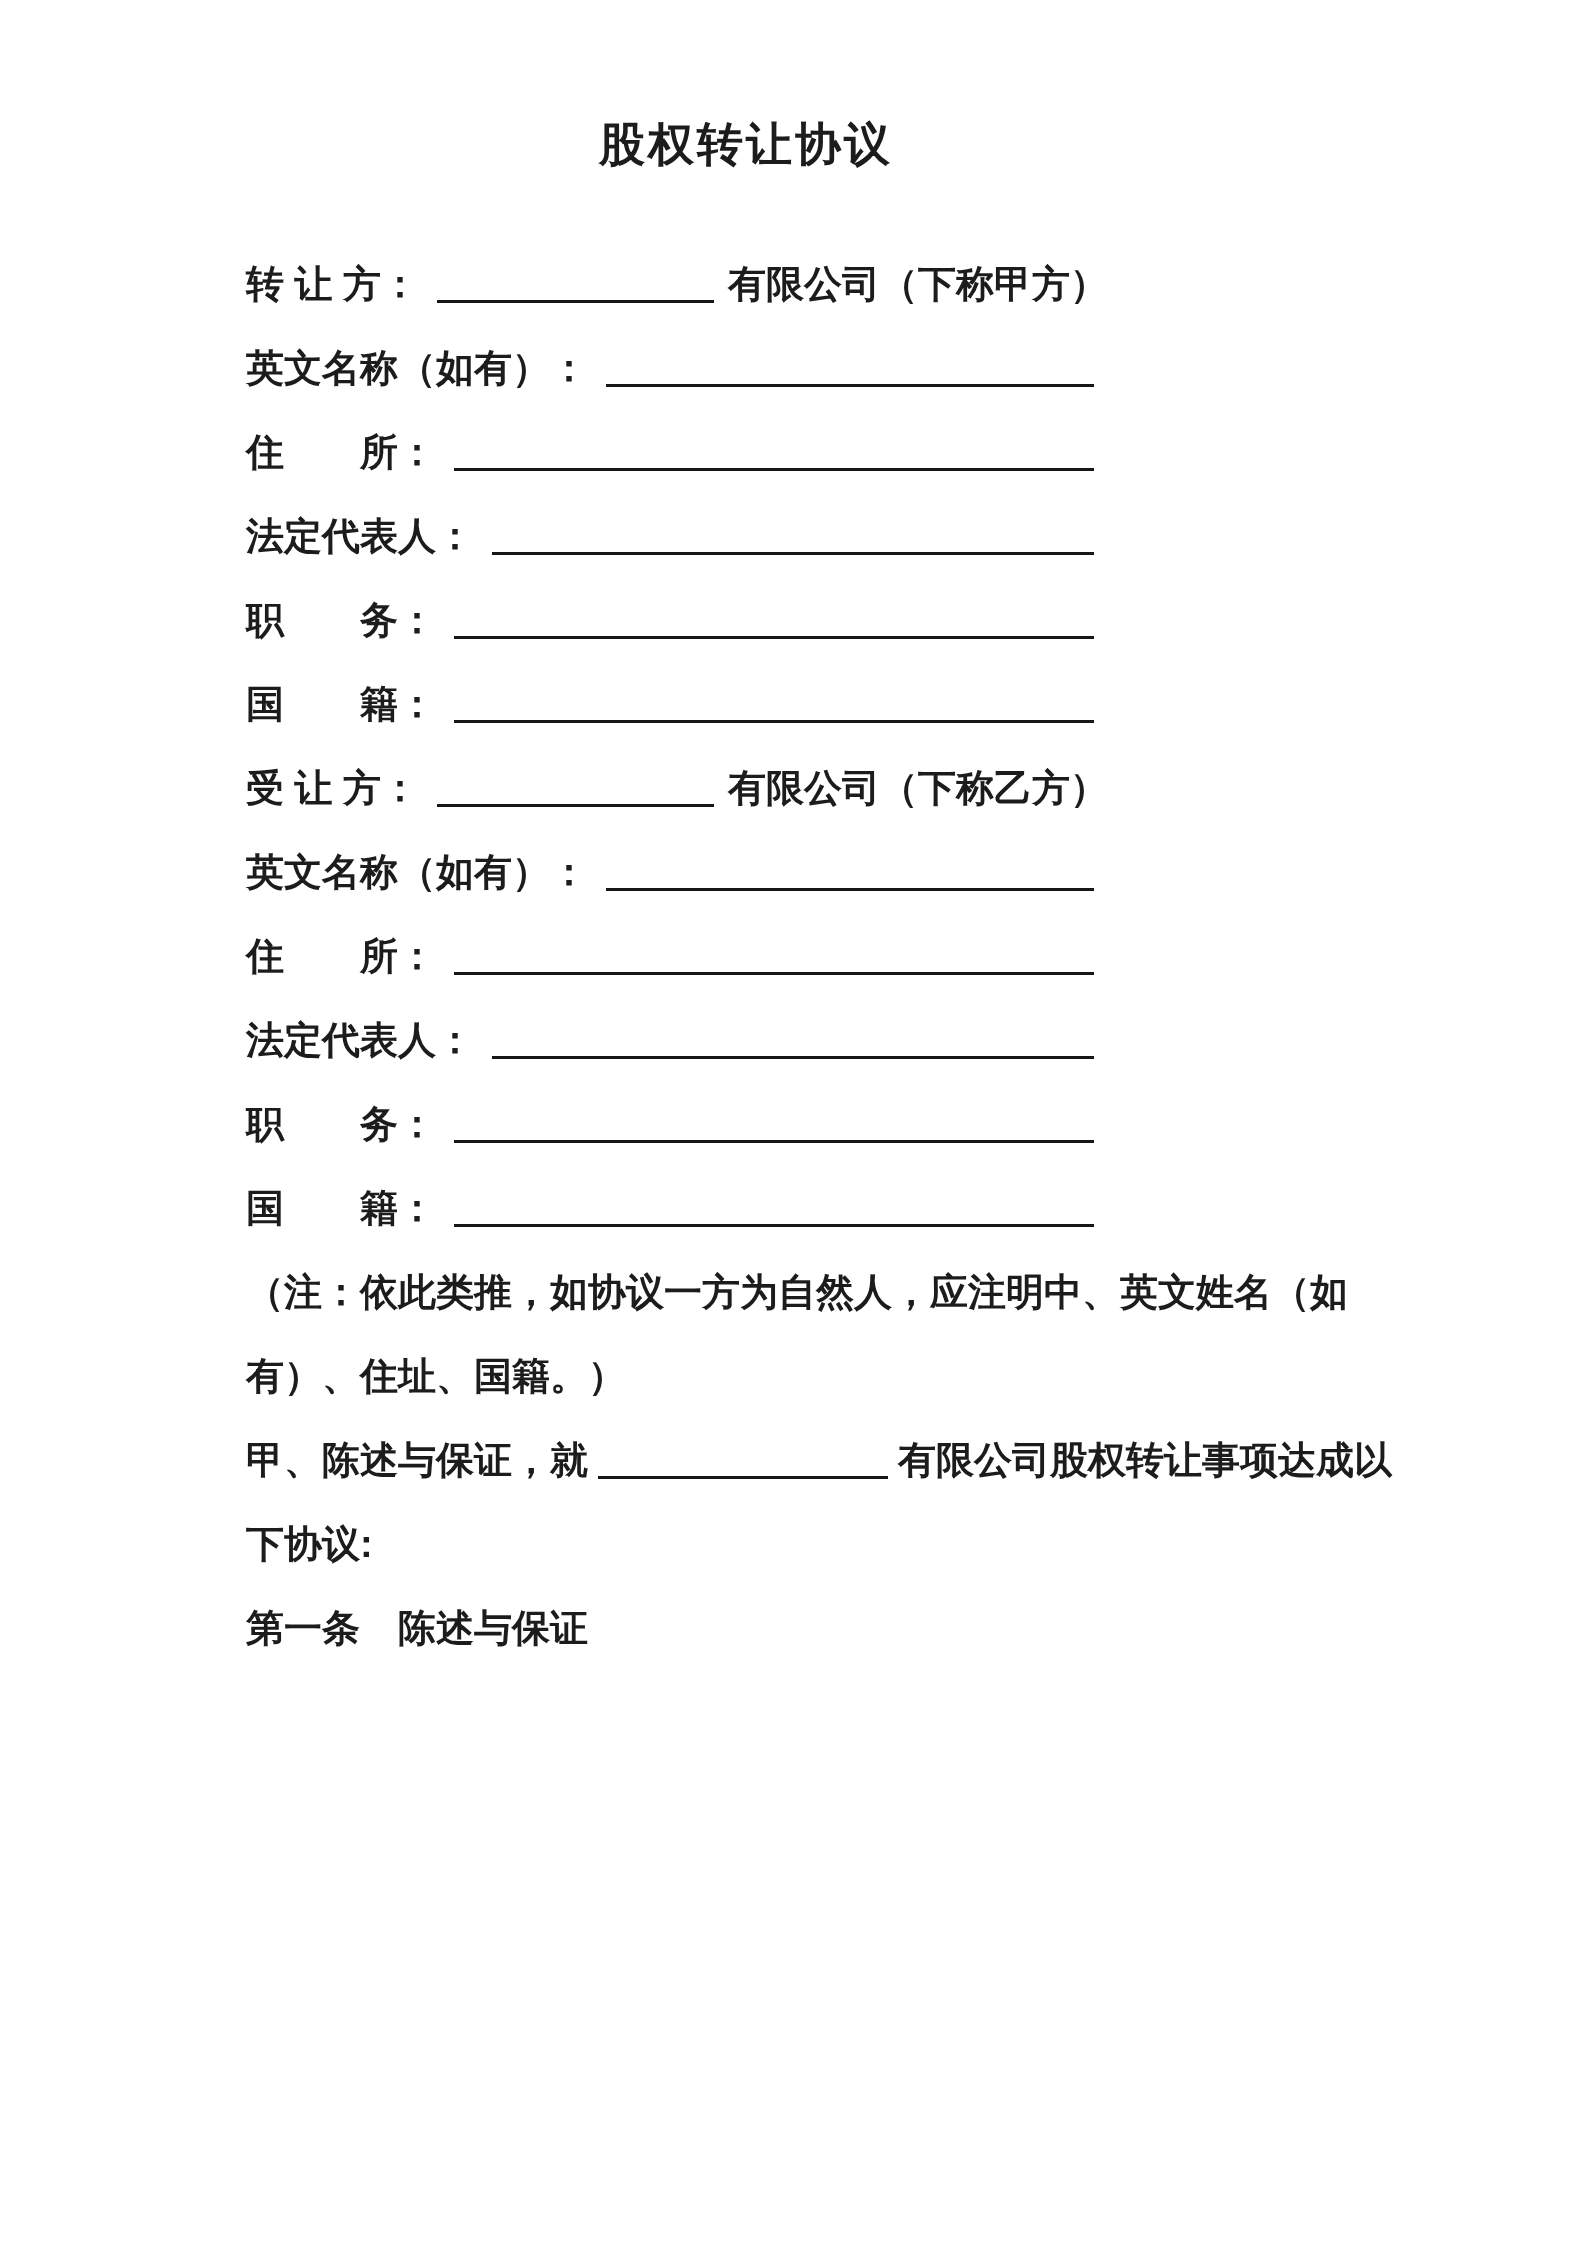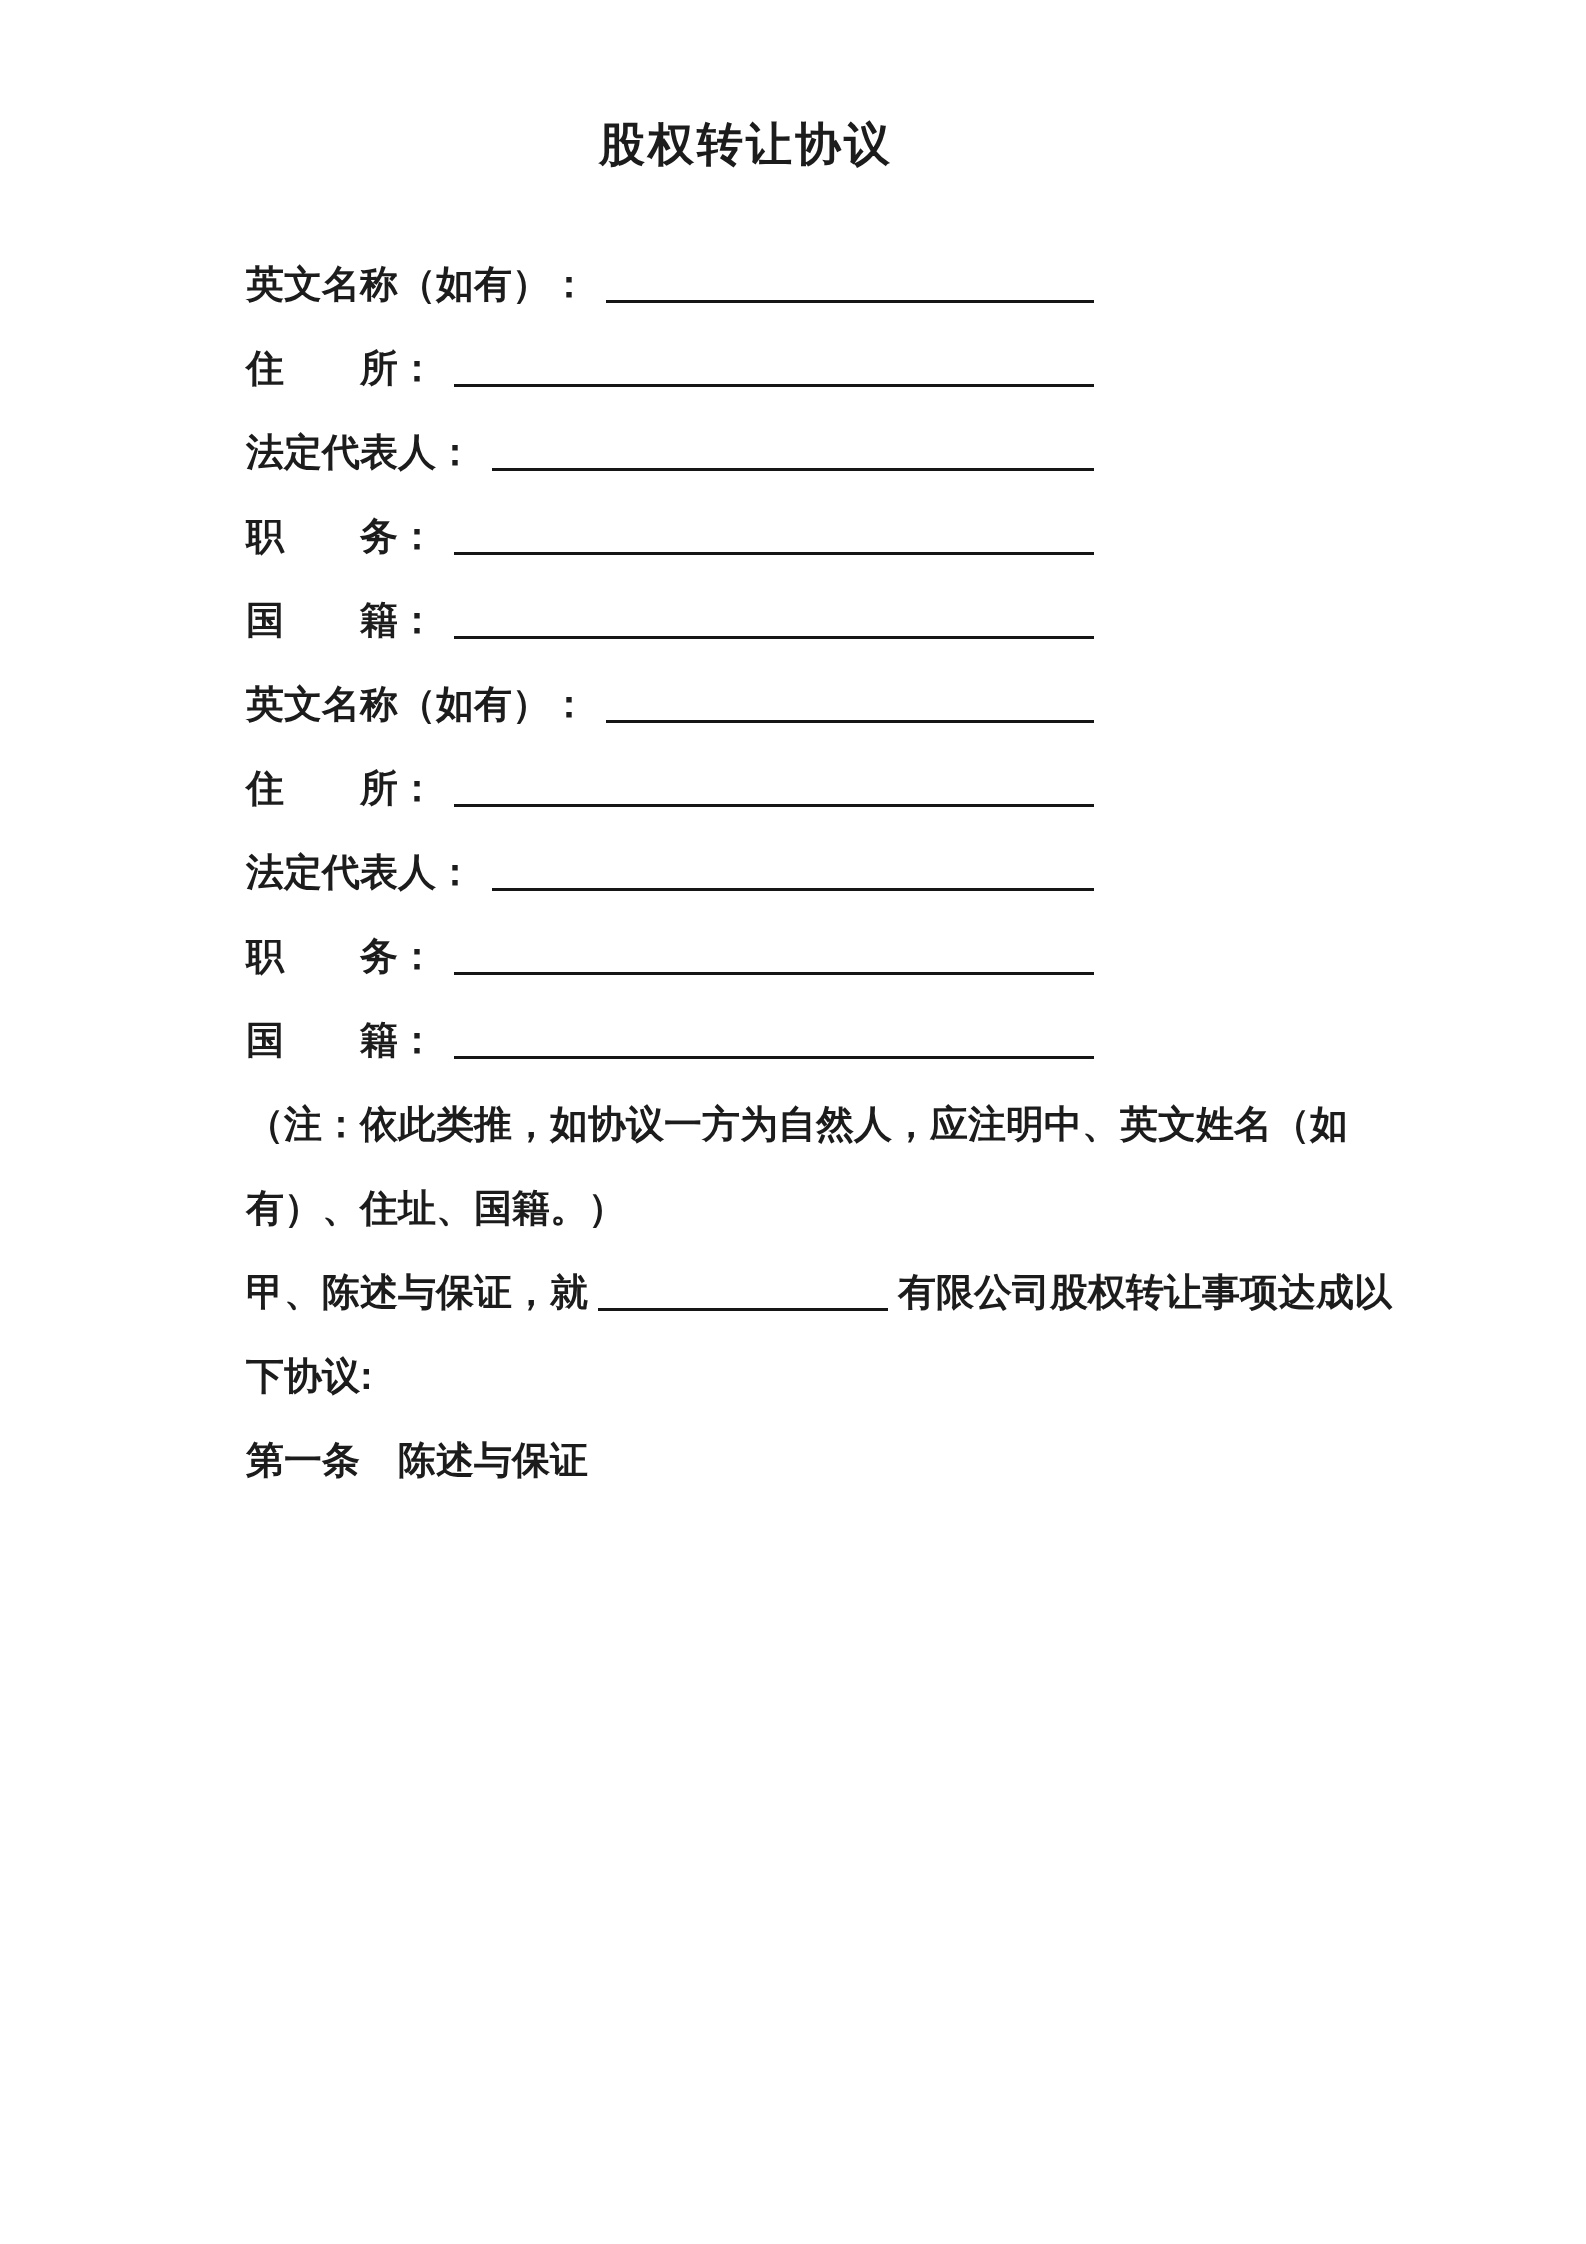--- a/index.html
+++ b/index.html
@@ -66,20 +66,25 @@
 </head>
 <body>
 
 <div class="page">
   <div class="content">
 
     <h1 class="doc-title">股权转让协议</h1>
 
     <div class="fields">
 
+      <div class="field-row">
+        <span class="lbl">转 让 方：</span>
+        <span class="blank"></span>
+        <span class="sfx">有限公司（下称甲方）</span>
+      </div>
 
       <div class="field-row">
         <span class="lbl">英文名称（如有）：</span>
         <span class="blank"></span>
       </div>
 
       <div class="field-row">
         <span class="lbl">住　　所：</span>
         <span class="blank"></span>
       </div>
@@ -92,20 +97,25 @@
       <div class="field-row">
         <span class="lbl">职　　务：</span>
         <span class="blank"></span>
       </div>
 
       <div class="field-row">
         <span class="lbl">国　　籍：</span>
         <span class="blank"></span>
       </div>
 
+      <div class="field-row">
+        <span class="lbl">受 让 方：</span>
+        <span class="blank"></span>
+        <span class="sfx">有限公司（下称乙方）</span>
+      </div>
 
       <div class="field-row">
         <span class="lbl">英文名称（如有）：</span>
         <span class="blank"></span>
       </div>
 
       <div class="field-row">
         <span class="lbl">住　　所：</span>
         <span class="blank"></span>
       </div>

